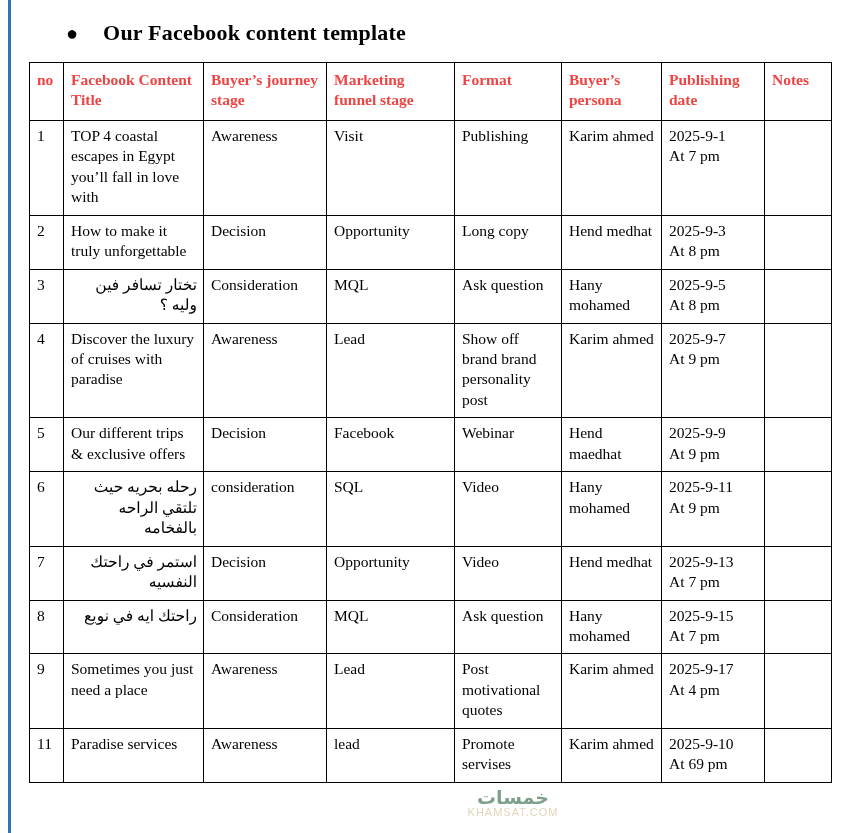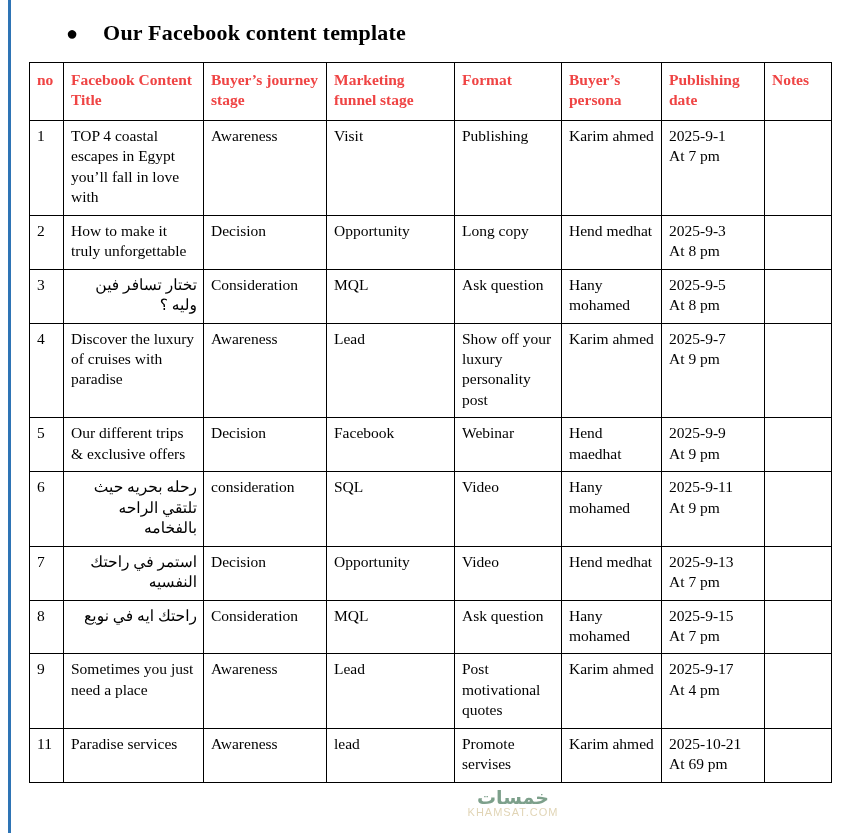--- a/index.html
+++ b/index.html
@@ -201,21 +201,21 @@
             <span class="date-line2">At 8 pm</span>
           </td>
           <td></td>
         </tr>
 
         <tr>
           <td class="cell-no">4</td>
           <td>Discover the luxury of cruises with paradise</td>
           <td>Awareness</td>
           <td>Lead</td>
-          <td>Show off your luxury personality post</td>
+          <td>Show off brand brand personality post</td>
           <td>Karim ahmed</td>
           <td>
             <span>2025-9-7</span>
             <span class="date-line2">At 9 pm</span>
           </td>
           <td></td>
         </tr>
 
         <tr>
           <td class="cell-no">5</td>
@@ -289,21 +289,21 @@
 
 
         <tr>
           <td class="cell-no">11</td>
           <td>Paradise services</td>
           <td>Awareness</td>
           <td>lead</td>
           <td>Promote servises</td>
           <td>Karim ahmed</td>
           <td>
-            <span>2025-10-21</span>
+            <span>2025-9-10</span>
             <span class="date-line2">At 69 pm</span>
           </td>
           <td></td>
         </tr>
 
       </tbody>
     </table>
   </div>
 
   <div class="watermark">

